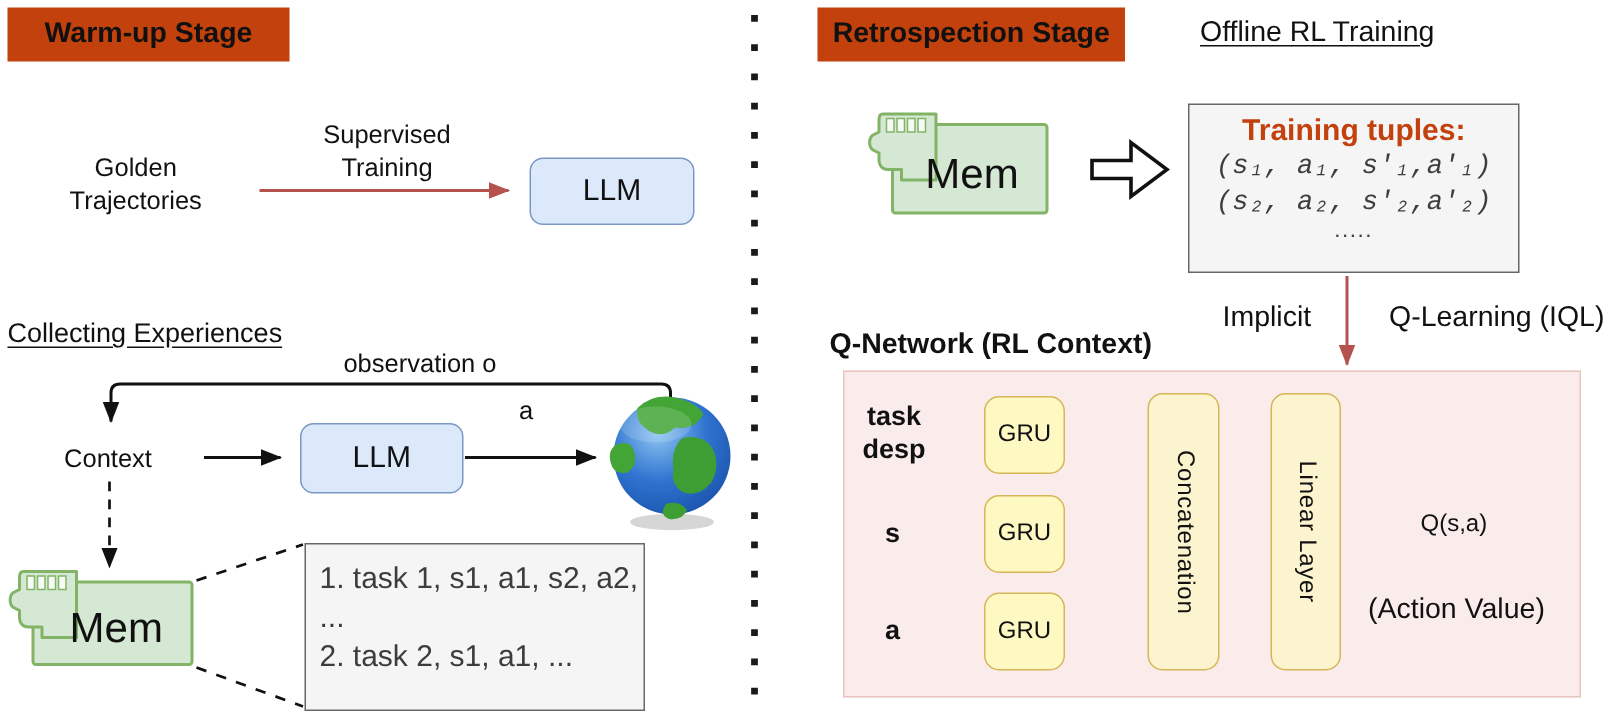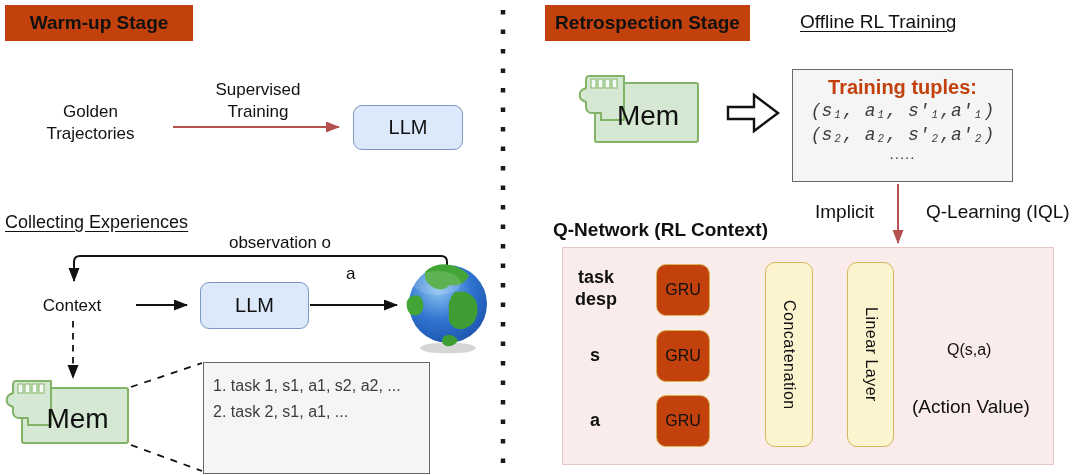--- a/index.html
+++ b/index.html
@@ -11,27 +11,27 @@
   .hl{background:#c2410c;display:flex;align-items:center;justify-content:center;
       font-weight:bold;font-size:19px;}
   .underlined{text-decoration:underline;text-underline-offset:3px;}
   .stage-title{font-size:19px;}
   .center{text-align:center;}
   .pre{white-space:pre-line;}
   .node{border-radius:9px;display:flex;align-items:center;justify-content:center;}
   .llm{background:#dbe9fb;border:1.6px solid #7a97c6;font-size:20px;}
   .graybox{background:#f5f5f5;border:1.6px solid #686868;color:#3d3d3d;}
   .pinkbox{background:#f9eceb;border:1.6px solid #e9c6c2;}
-  .gru{background:#c2410c;border:1.4px solid #d6b656;border-radius:10px;
+  .gru{background:#fef9c3;border:1.4px solid #d6b656;border-radius:10px;
        display:flex;align-items:center;justify-content:center;font-size:16px;}
   .tall{background:#fcf3cf;border:1.4px solid #d6b656;border-radius:10px;
         display:flex;align-items:center;justify-content:center;}
   .vtext{writing-mode:vertical-rl;font-size:16px;letter-spacing:.5px;}
   .memlabel{font-size:28px;text-align:center;}
-  .listtext{font-size:16px;line-height:26px;color:#3d3d3d;padding:10px 0 0 9px;}
+  .listtext{font-size:20px;line-height:26px;color:#3d3d3d;padding:10px 0 0 9px;}
   .tuplestitle{font-weight:bold;font-size:20px;text-align:center;color:#c2410c;}
   .tupleline{font-family:Liberation Mono, monospace;font-style:italic;font-size:18px;
              text-align:center;line-height:24px;color:#3d3d3d;}
   .dots{font-size:15px;letter-spacing:1px;text-align:center;color:#3d3d3d;line-height:14px;}
   .small-label{font-size:17px;line-height:22px;}
   .bold-io{font-weight:bold;font-size:18px;line-height:22px;}
   svg{position:absolute;left:0;top:0;}
 </style>
 </head>
 <body>

